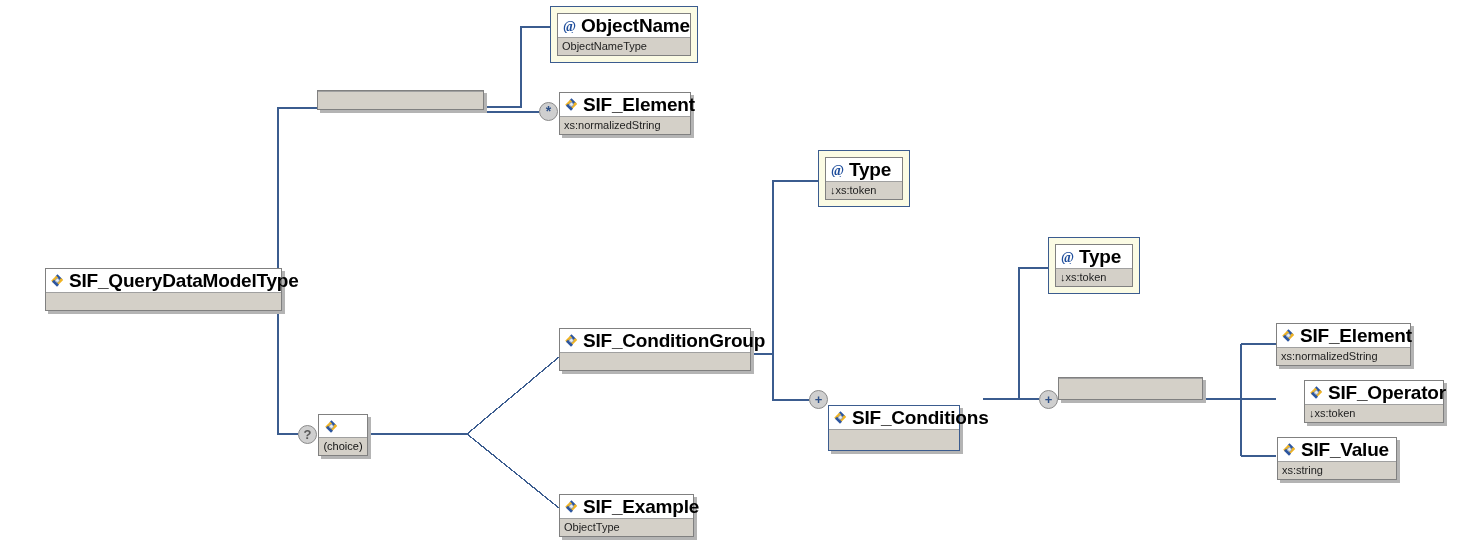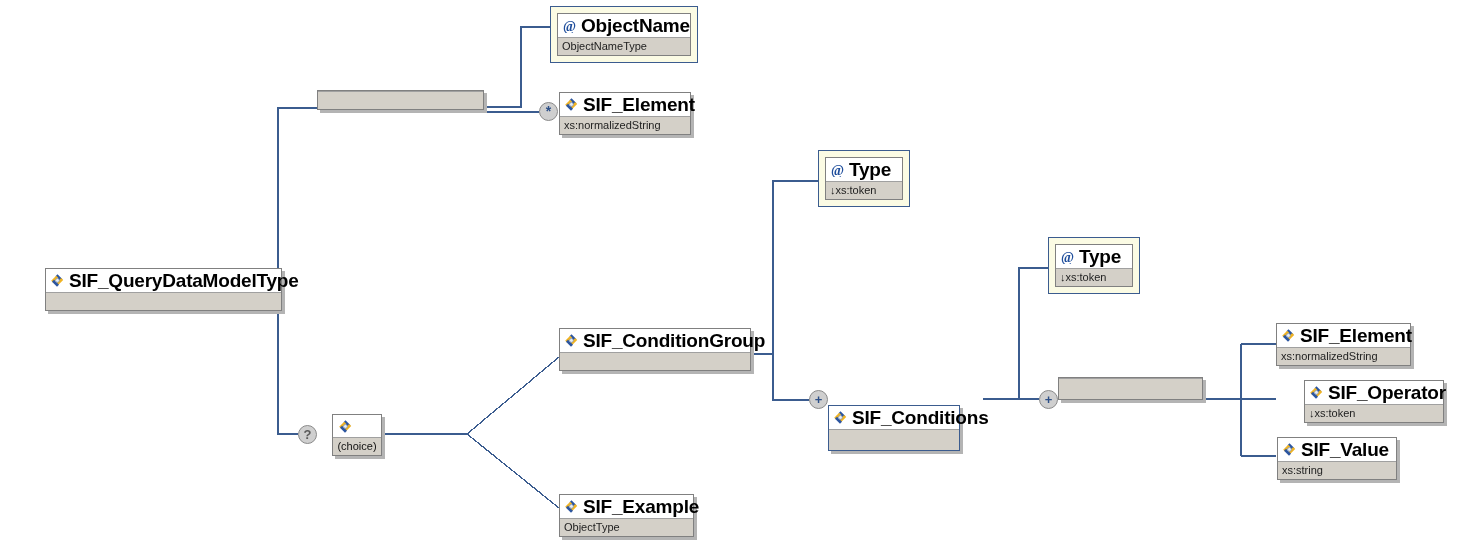--- a/index.html
+++ b/index.html
@@ -242,21 +242,21 @@
             <path d="M2 8.8 L7 13.8 L9 11.8 L4 6.8 Z" fill="#2b55a0"></path>
             <circle cx="7.4" cy="7.4" r="1.9" fill="#e8eef7" stroke="#7d93b5" stroke-width="0.7"></circle>
           </svg>
         </span>
         <span class="label">SIF_Element</span>
       </div>
       <div class="type">xs:normalizedString</div>
     </div>
   </div>
 
-  <div class="node" style="left:332px; top:414px; width:50px;">
+  <div class="node" style="left:318px; top:414px; width:50px;">
     <div class="shadow"></div>
     <div class="choice-box">
       <div class="ico-row">
         <span class="ico">
           <svg width="15" height="15" viewBox="0 0 15 15">
             <path d="M7.5 1.2 L12.5 6.2 L10.5 8.2 L5.5 3.2 Z" fill="#2b55a0"></path>
             <path d="M13.2 7 L8.2 12 L6.2 10 L11.2 5 Z" fill="#f0b323"></path>
             <path d="M1.2 7.8 L6.2 2.8 L8.2 4.8 L3.2 9.8 Z" fill="#f0b323"></path>
             <path d="M2 8.8 L7 13.8 L9 11.8 L4 6.8 Z" fill="#2b55a0"></path>
             <circle cx="7.4" cy="7.4" r="1.9" fill="#e8eef7" stroke="#7d93b5" stroke-width="0.7"></circle>

